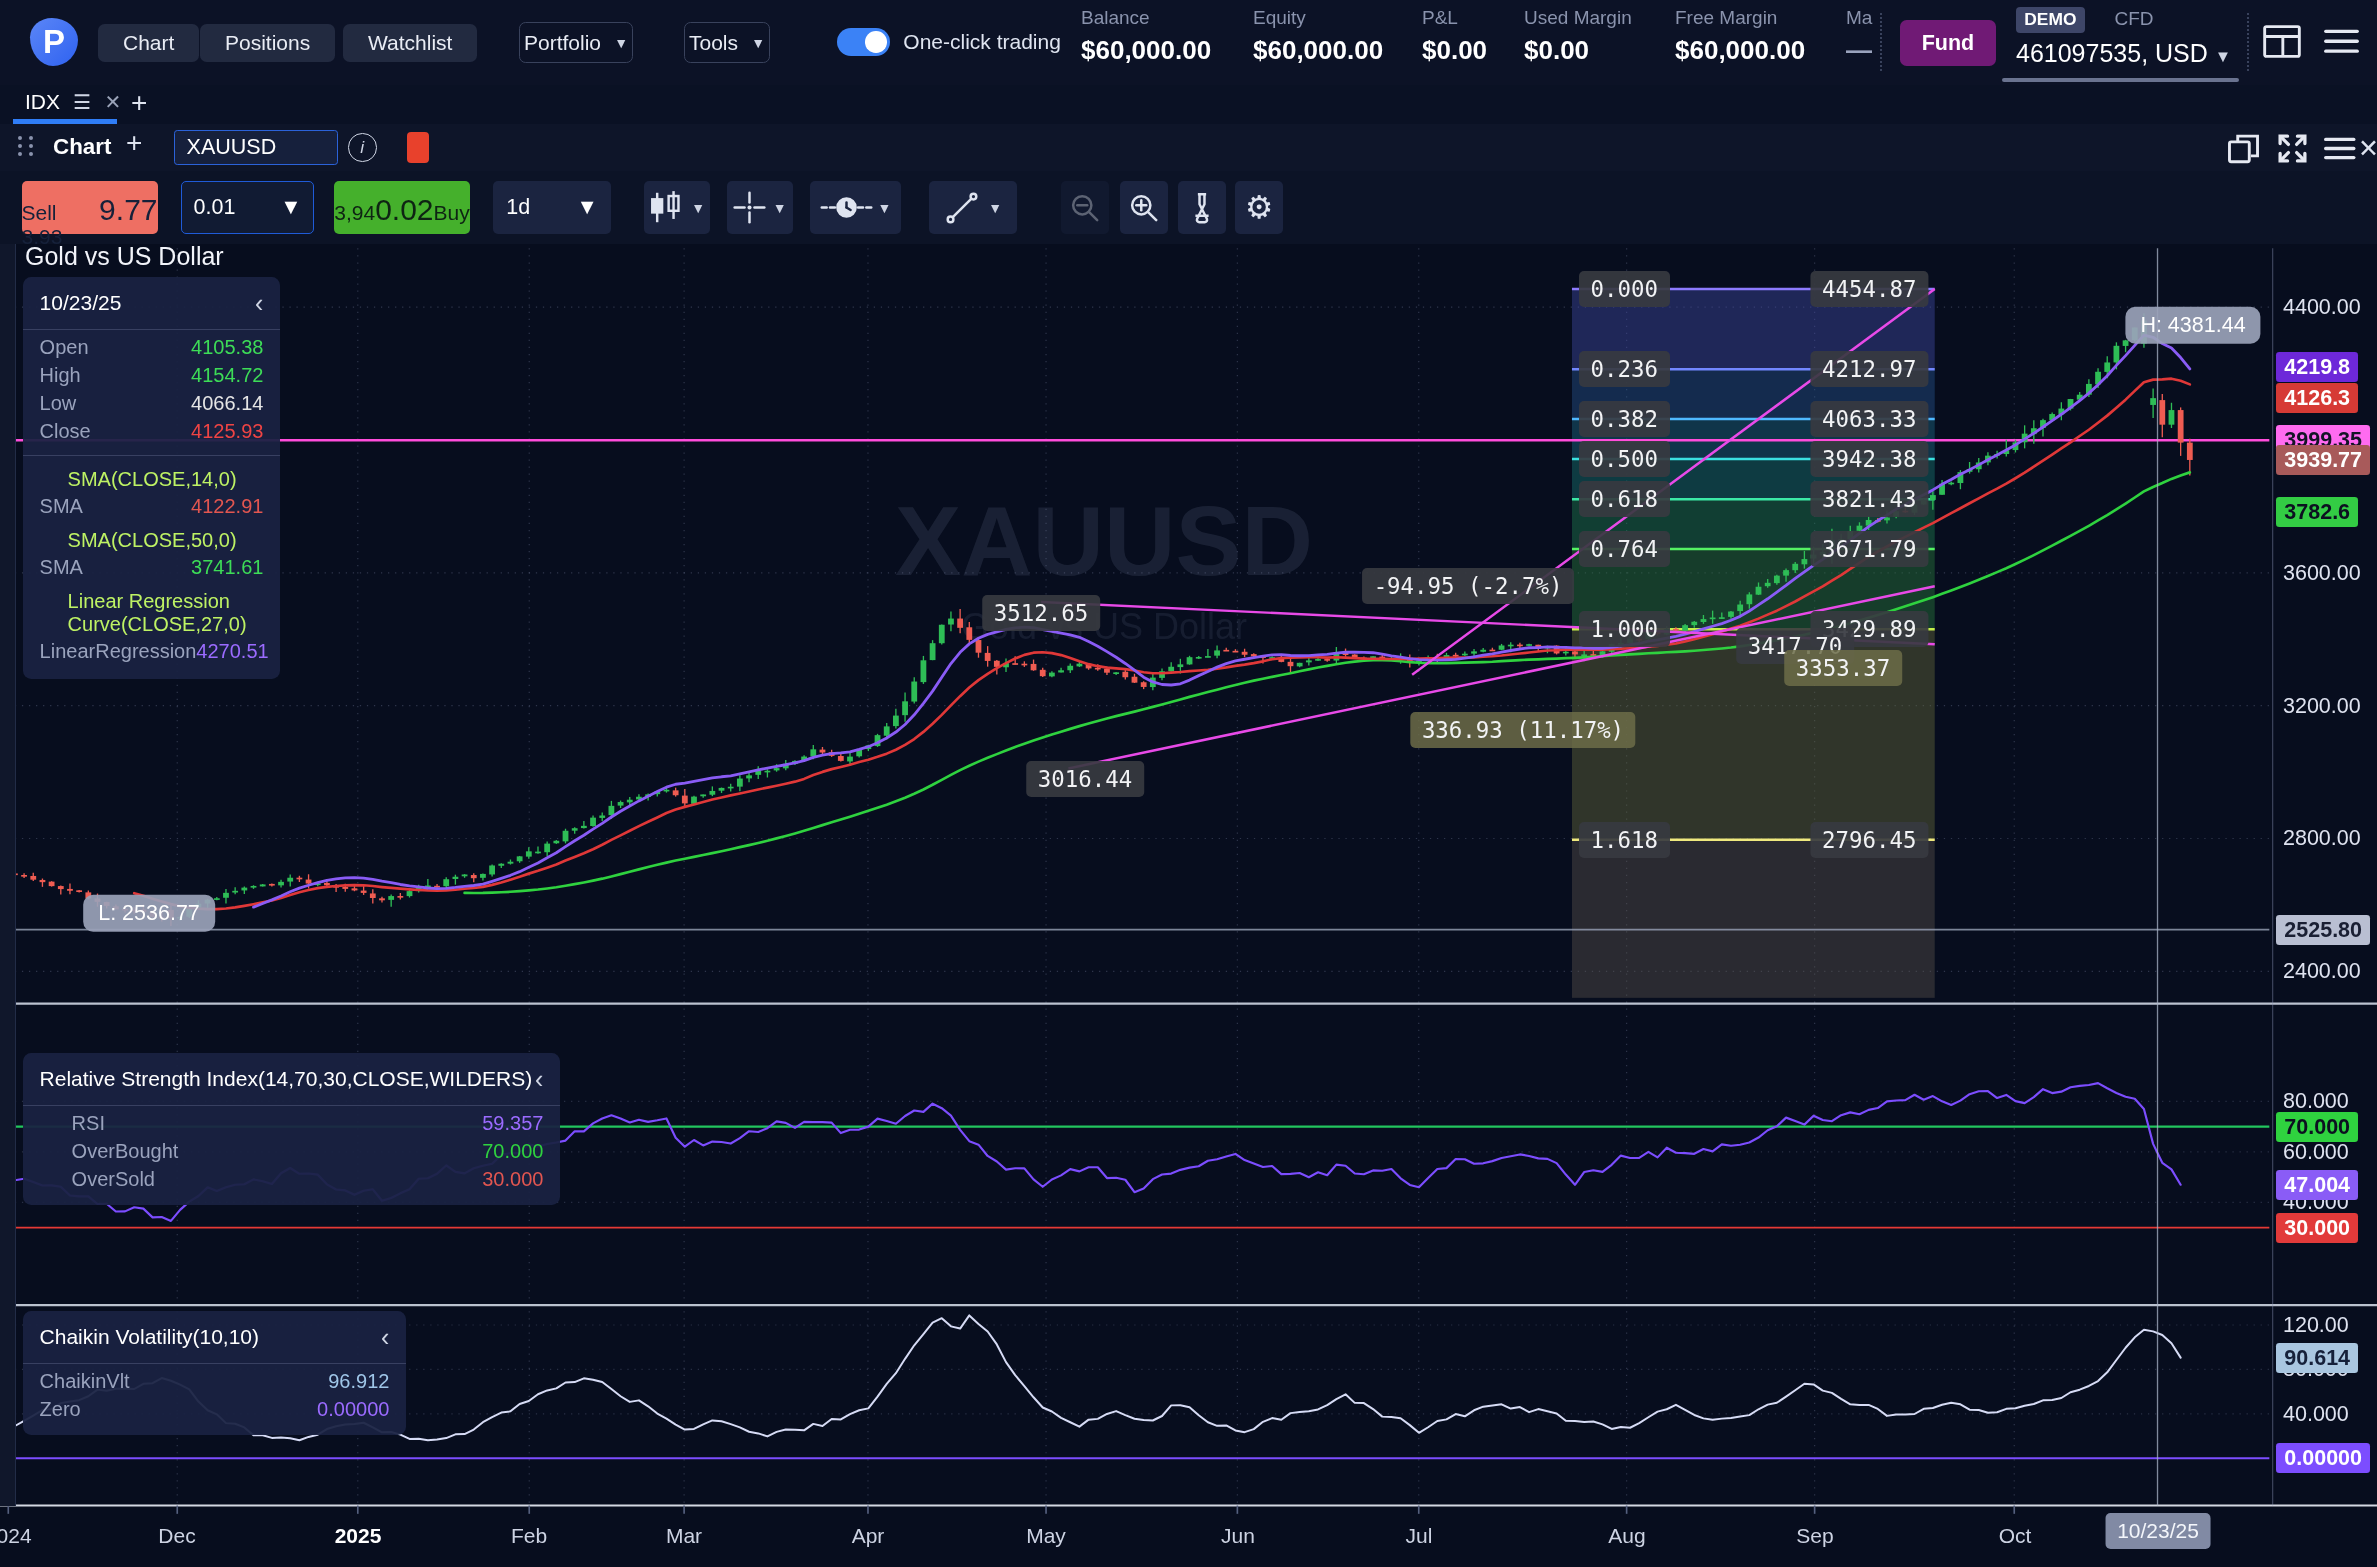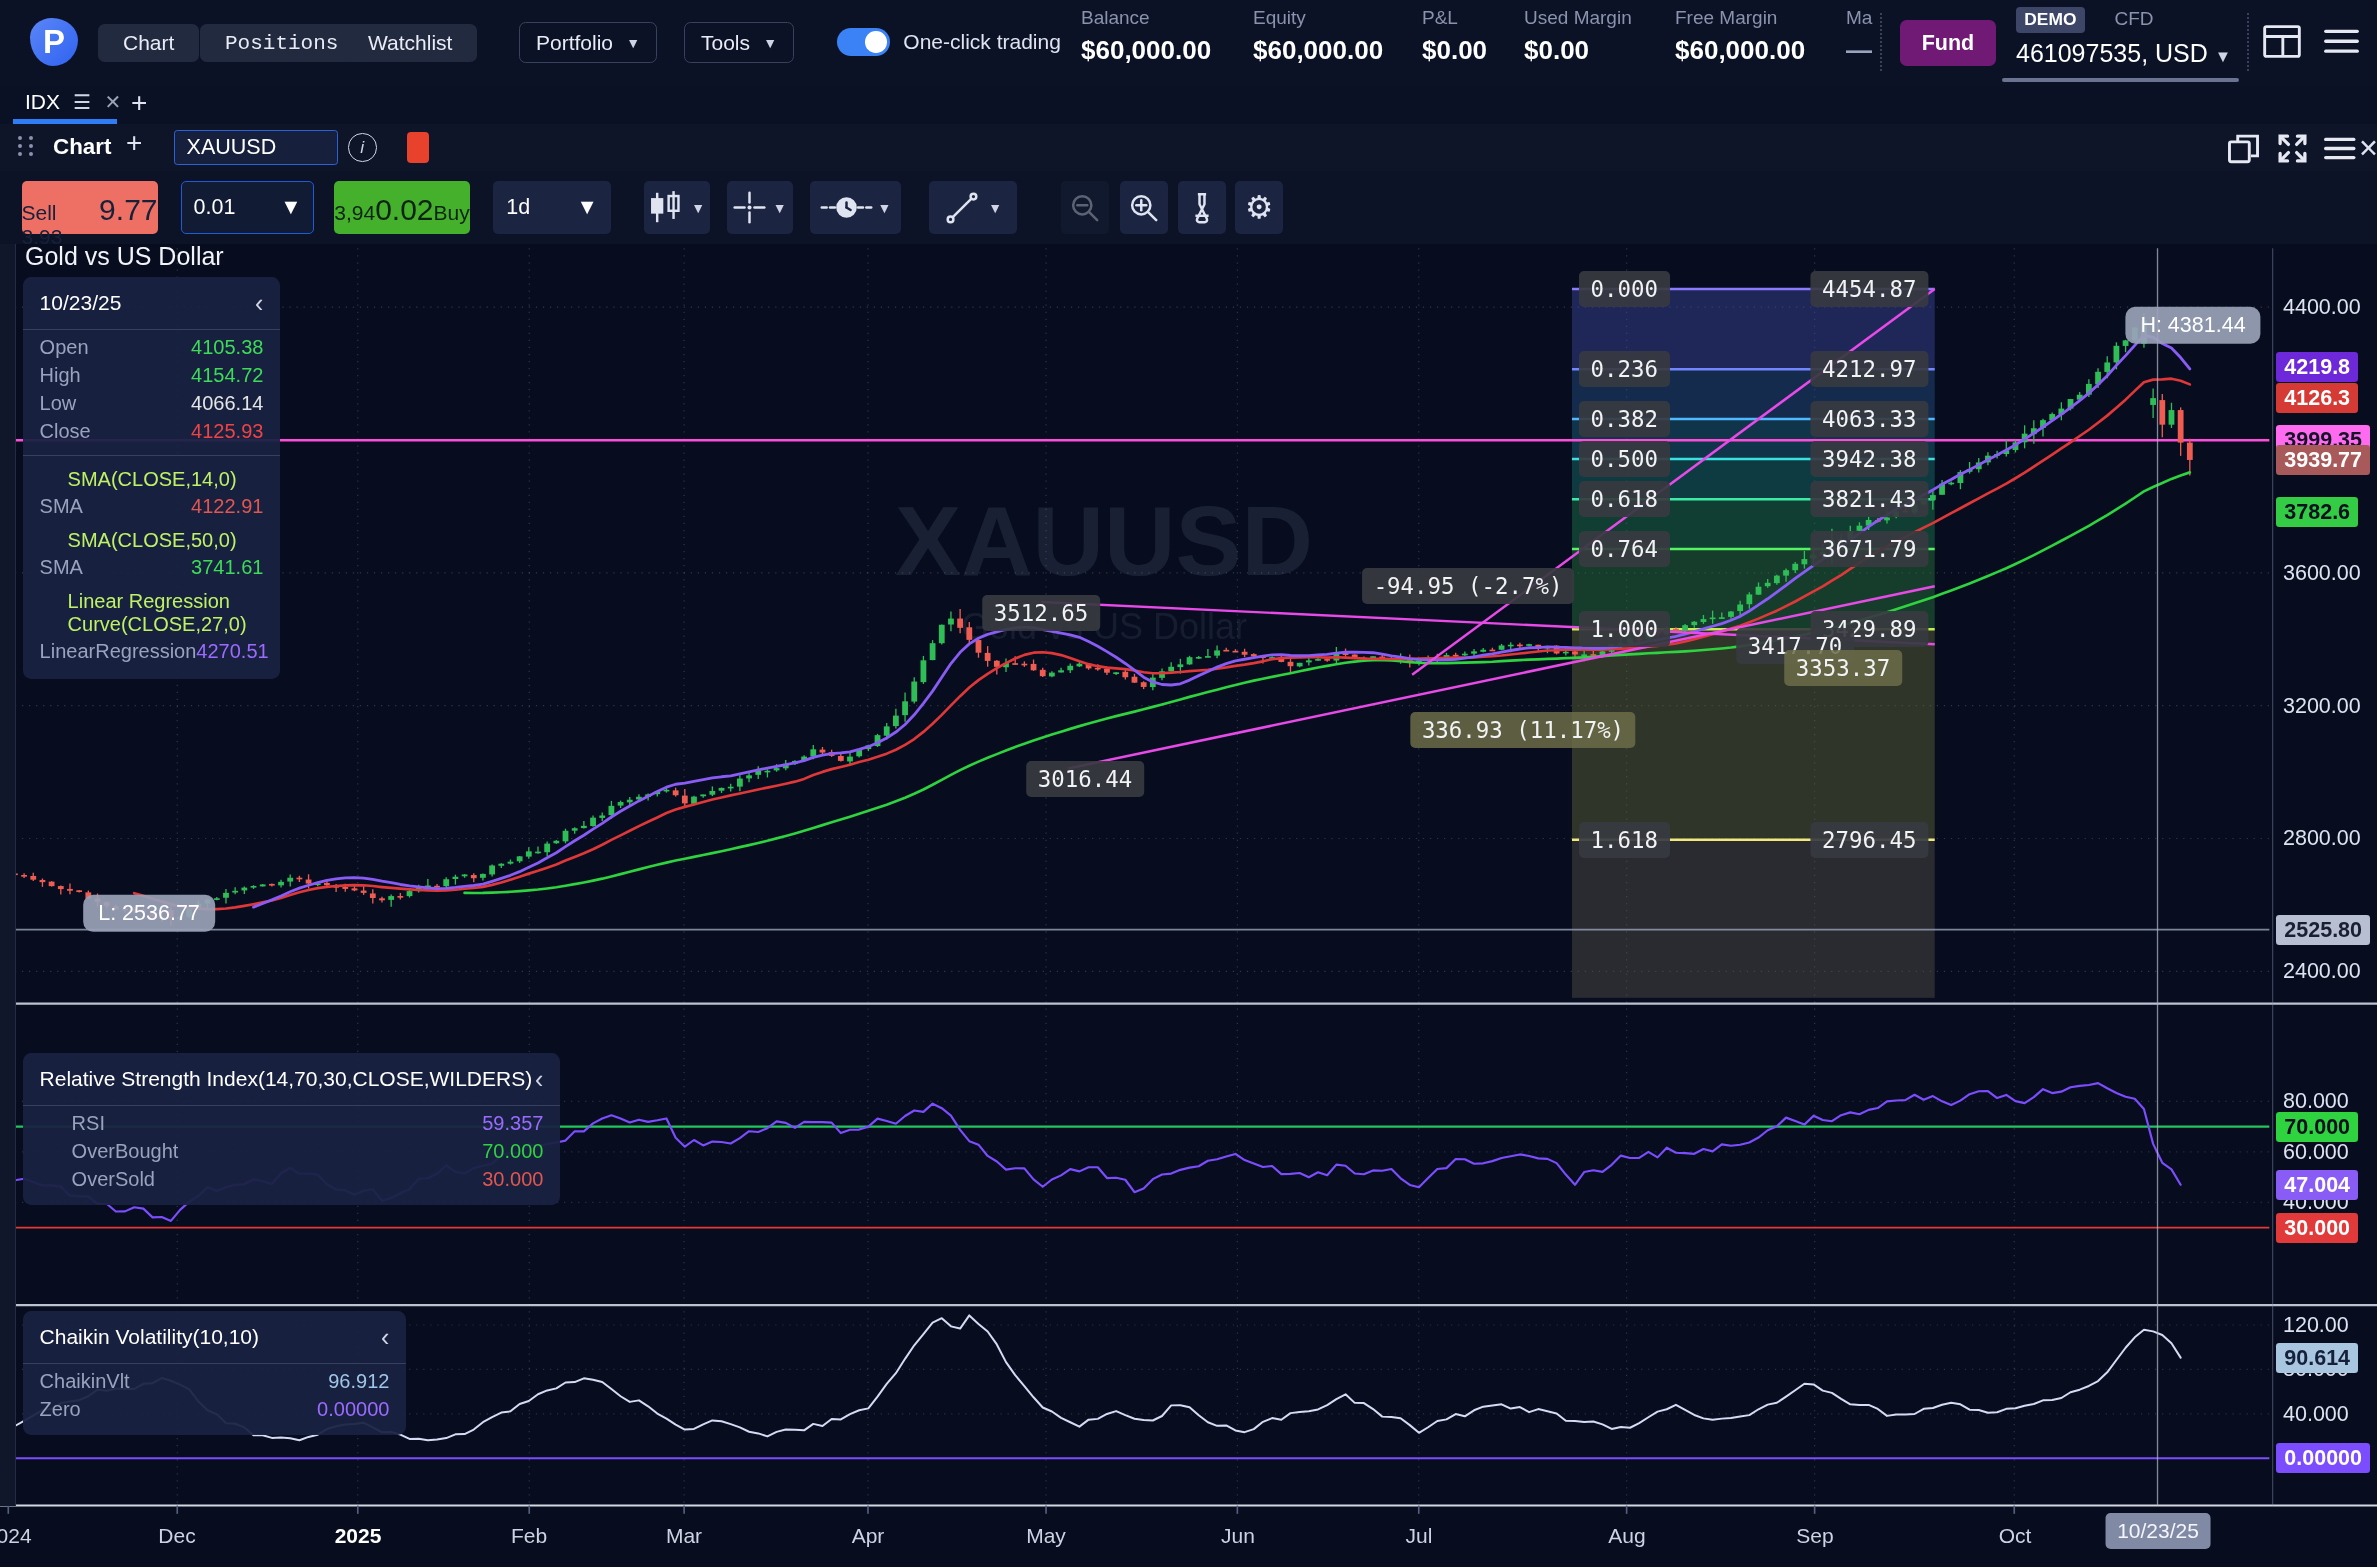--- a/index.html
+++ b/index.html
@@ -5,21 +5,21 @@
   html,body{margin:0;padding:0;background:#060b1a;width:2377px;height:1567px;overflow:hidden;
     font-family:"Liberation Sans","DejaVu Sans",sans-serif;-webkit-font-smoothing:antialiased;}
   
   #topbar{position:absolute;left:0;top:0;width:2377px;height:85px;background:#0c1226;}
   #logo{position:absolute;left:30px;top:18px;width:48px;height:48px;background:linear-gradient(135deg,#5b86f7,#2f62f0);
     border-radius:46% 54% 52% 48%/ 40% 46% 54% 60%;display:flex;align-items:center;justify-content:center;
     color:#fff;font-size:33px;font-weight:bold;}
   .navbtn{position:absolute;top:24px;height:38px;background:#222a40;border-radius:6.6px;color:#e9ecf4;
     font-size:21px;display:flex;align-items:center;justify-content:center;padding:0 25px;cursor:pointer;}
   .ddbtn{position:absolute;top:22.4px;height:41px;background:transparent;border:1.7px solid #39425c;border-radius:6.6px;
-    color:#e9ecf4;font-size:21px;display:flex;align-items:center;gap:13.3px;padding:0 16px;box-sizing:border-box;}
+    color:#e9ecf4;font-size:21px;display:flex;align-items:center;gap:13.3px;padding:0 4px;box-sizing:border-box;}
   .caret{font-size:14px;color:#cfd5e4;}
   #toggle-wrap{position:absolute;left:837px;top:28px;display:flex;align-items:center;gap:13.3px;}
   #toggle{width:53px;height:28px;background:#3b82f6;border-radius:14px;position:relative;}
   #toggle .knob{position:absolute;right:3.3px;top:3.3px;width:21.5px;height:21.5px;border-radius:50%;background:#fff;}
   #toggle-label{color:#dfe4f0;font-size:21px;}
   .stat{position:absolute;top:6.6px;}
   .stat .sl{color:#8a93ad;font-size:19px;}
   .stat .sv{color:#fff;font-size:26px;font-weight:600;margin-top:6.6px;}
   .vsep{position:absolute;top:13.3px;height:58px;border-left:2.5px dotted #39425c;}
   #fund-btn{position:absolute;left:1900px;top:20px;width:96px;height:46px;background:#701a75;border-radius:6.6px;
@@ -97,21 +97,21 @@
   #date-badge{position:absolute;transform:translateX(-50%);top:1269px;background:#818aa4;color:#f4f6fb;
     font-size:21px;padding:5.8px 11.6px;border-radius:5px;z-index:6;}
   #left-gutter{position:absolute;left:0;top:0;width:15px;height:1262px;background:#10172b;border-right:0.8px solid #222c47;z-index:3;}
 </style>
 </head>
 <body>
 
 <div id="topbar">
   <div id="logo">P</div>
   <div class="navbtn" style="left:98px;">Chart</div>
-  <div class="navbtn" style="left:200px;font-family:Liberation Mono, monospace;">Positions</div>
+  <div class="navbtn" style="left:200px;">Positions</div>
   <div class="navbtn" style="left:343px;">Watchlist</div>
   <div class="ddbtn" style="left:519px;">
     <span>Portfolio</span>
     <span class="caret">▼</span>
   </div>
   <div class="ddbtn" style="left:684px;">
     <span>Tools</span>
     <span class="caret">▼</span>
   </div>
   <div id="toggle-wrap">

